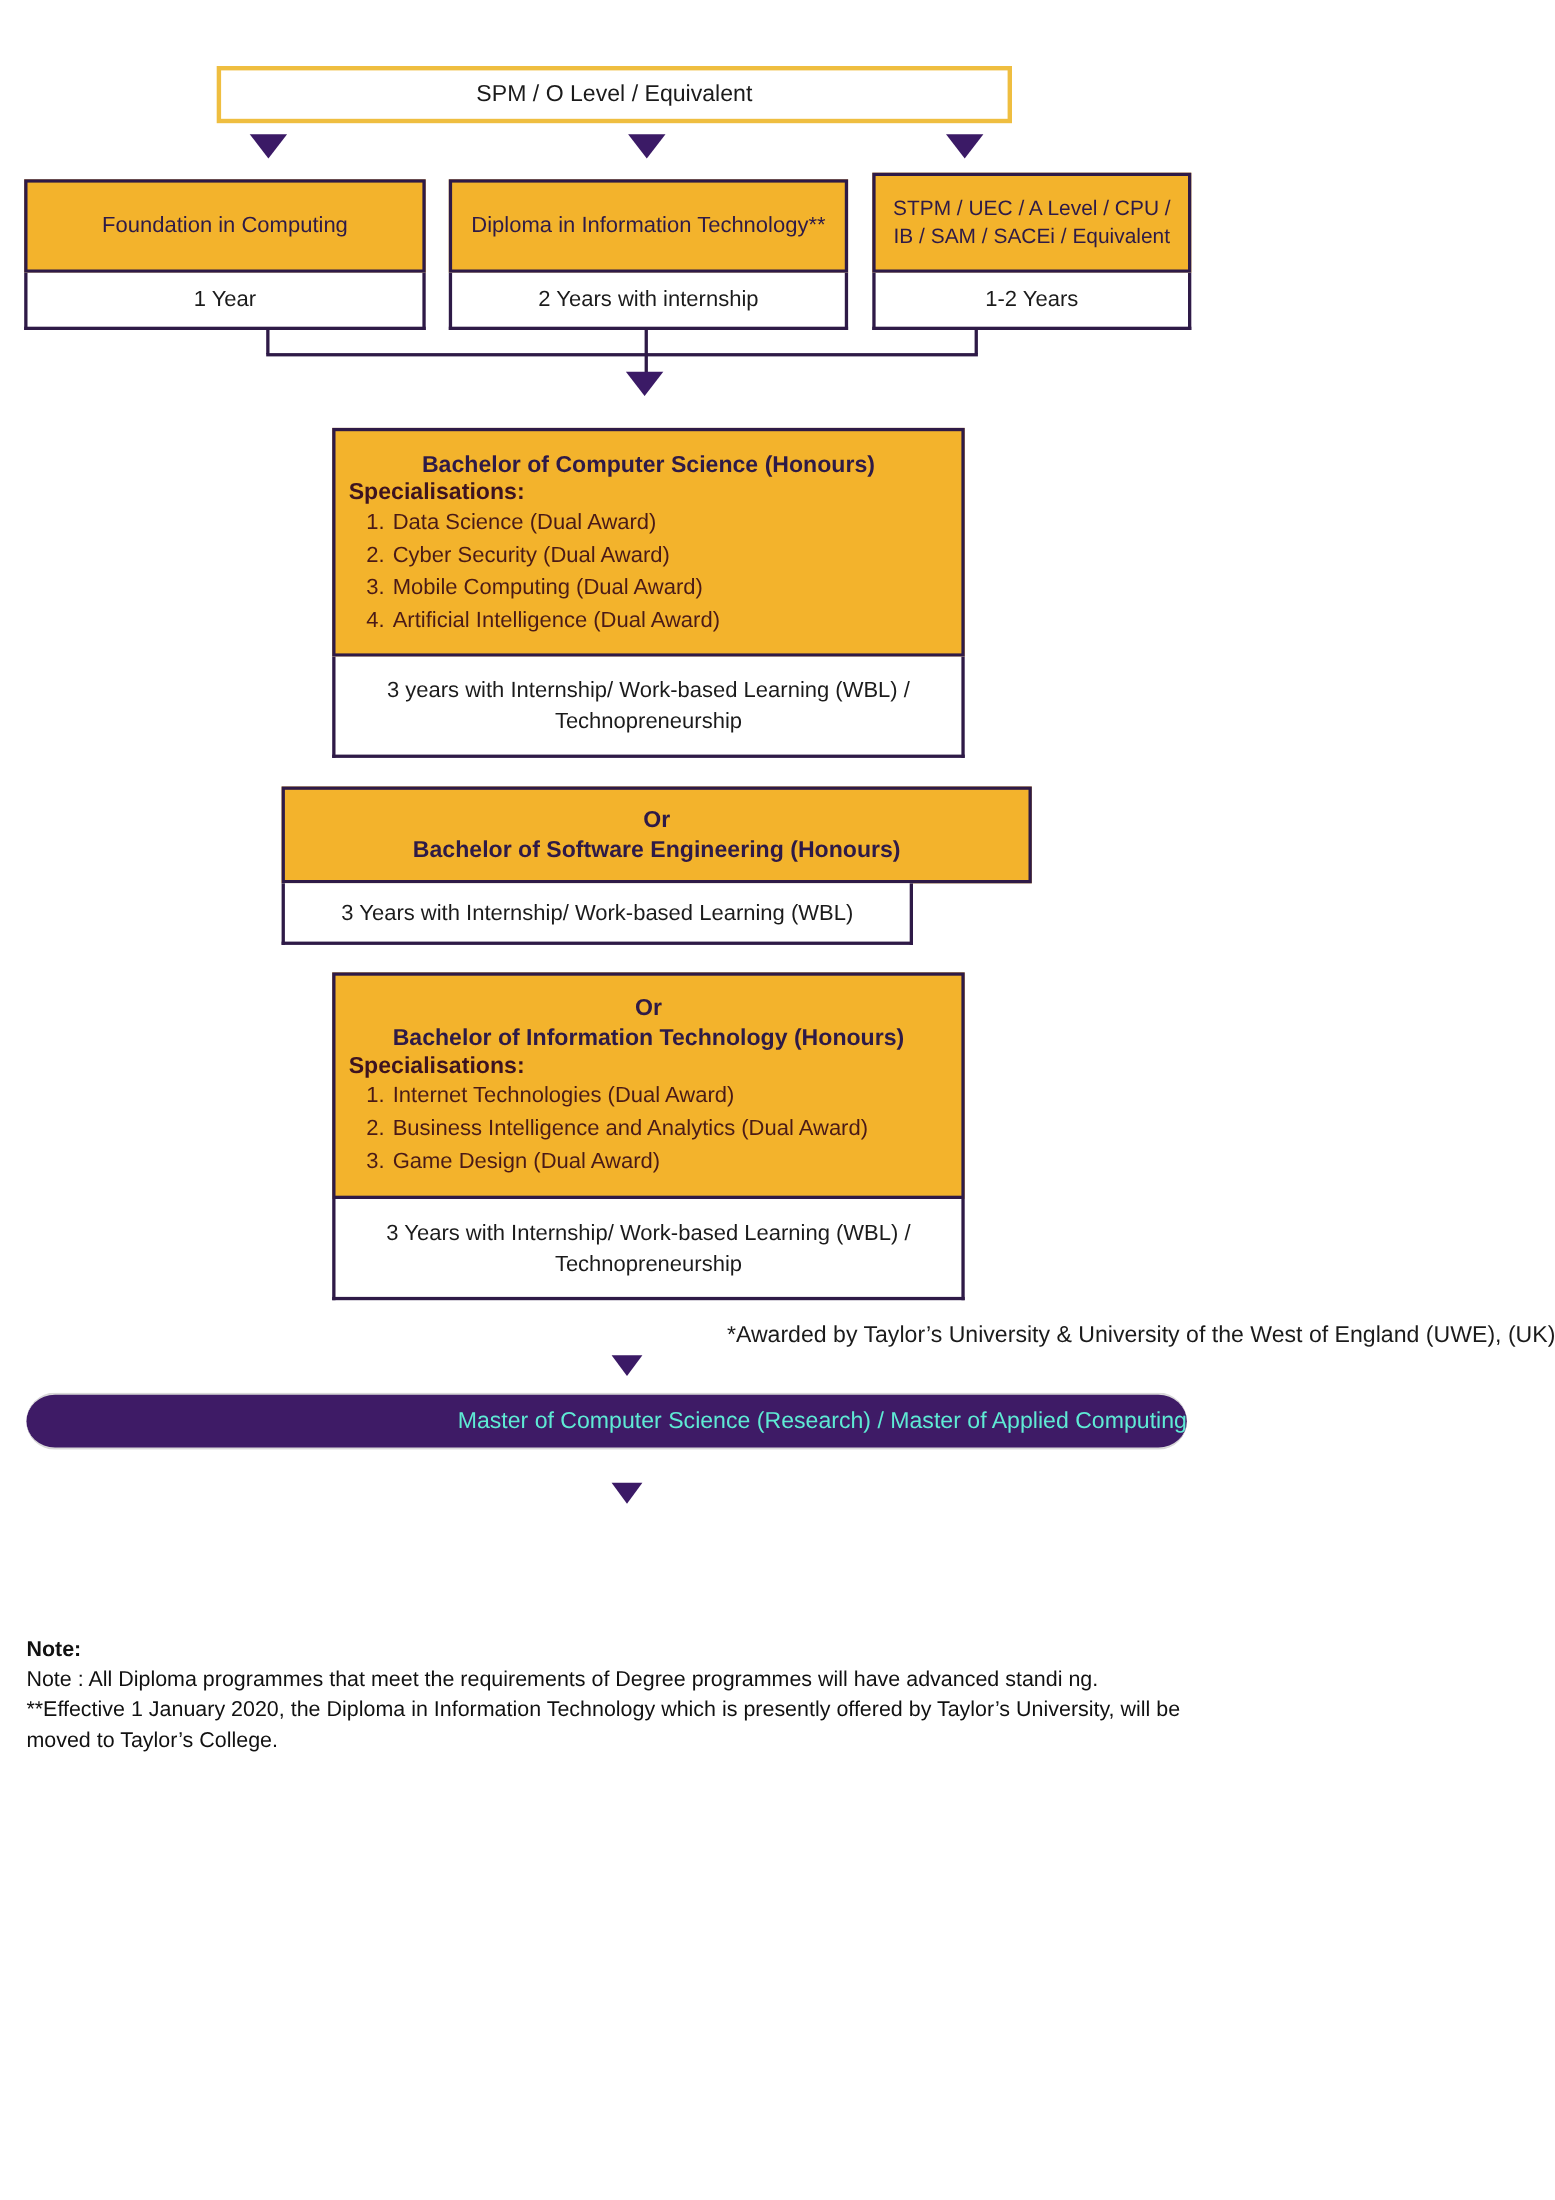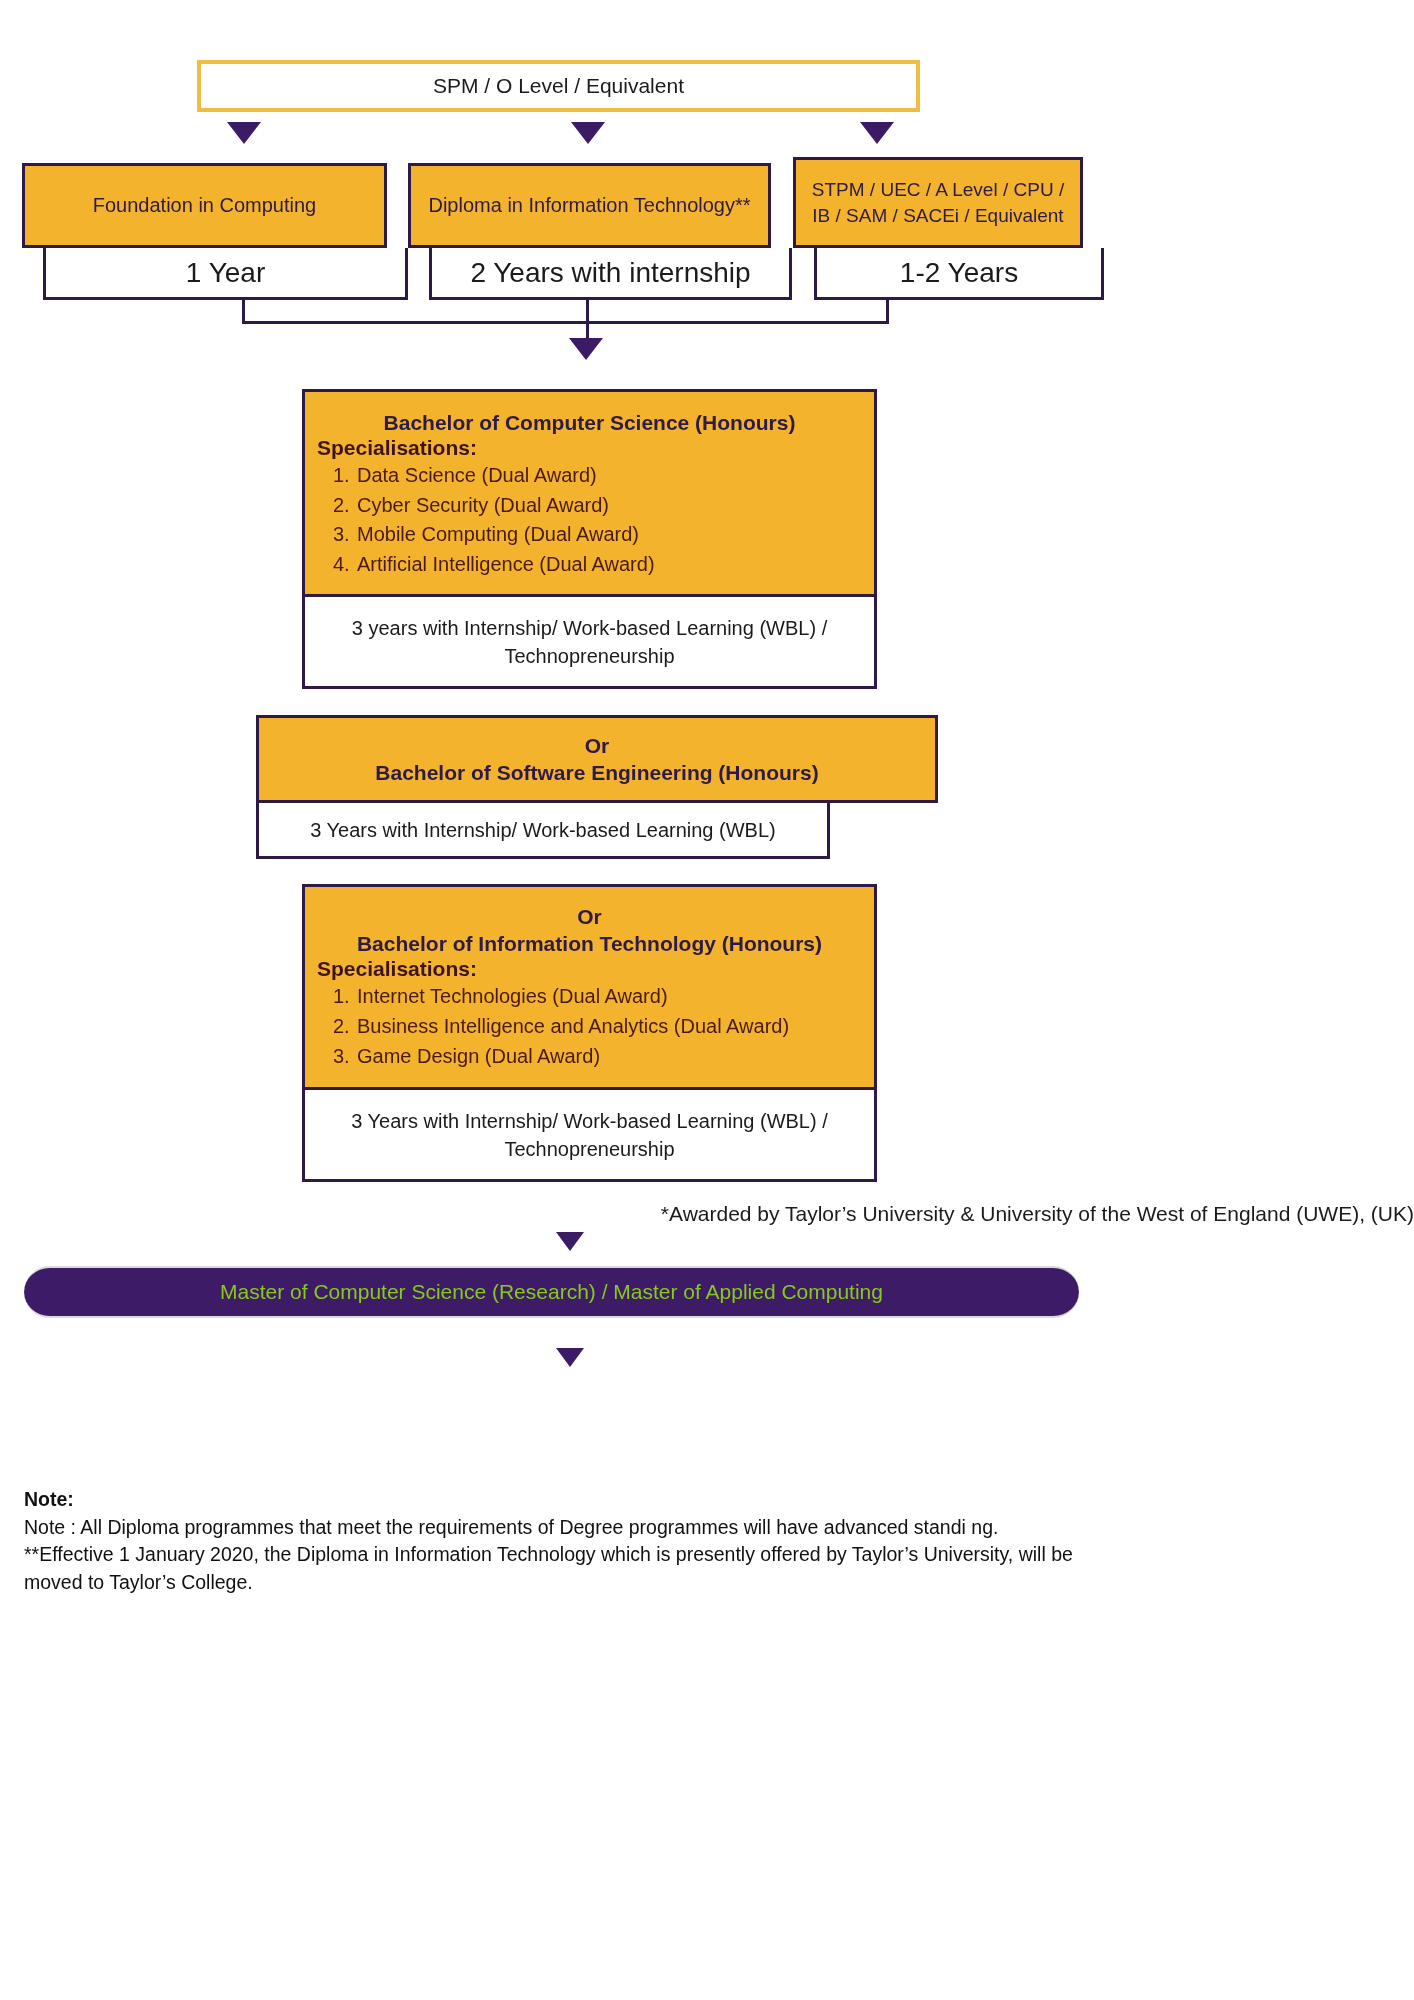--- a/index.html
+++ b/index.html
@@ -58,21 +58,21 @@
     border-right: 14px solid transparent;
     border-top: 19px solid #3B1A66;
   }
 
   
   .route-head {
     display: flex; align-items: center; justify-content: center;
     text-align: center; font-size: 20px; line-height: 1.35;
     padding: 4px 8px;
   }
-  .route-dur { font-size: 28px; margin-left: 21px; }
+  .route-dur { font-size: 20px; }
 
   
   .hline { position: absolute; background: #2E1A47; height: 3px; }
   .vline { position: absolute; background: #2E1A47; width: 3px; }
 
   
   .deg-title {
     font-weight: bold; font-size: 21px; text-align: center;
     line-height: 1.3;
   }
@@ -91,22 +91,22 @@
 
   
   #awarded-note {
     left: 0; top: 1598px; width: 1414px;
     text-align: right; font-size: 21px; color: #1b1b1b;
   }
 
   
   .purple-bar {
     background: #3E1B66;
-    color: #84cc16;
-    display: flex; align-items: center; justify-content: center;
+    color: #5eead4;
+    display: flex; align-items: center; justify-content: flex-end;
     font-size: 21px;
     border-top: 2px solid #d9d9d9;
     border-bottom: 2px solid #d9d9d9;
     border-radius: 26px;
   }
 
   
   #note-block {
     left: 24px; top: 1862px; width: 1370px;
     font-size: 19.5px; line-height: 1.42; color: #111;

